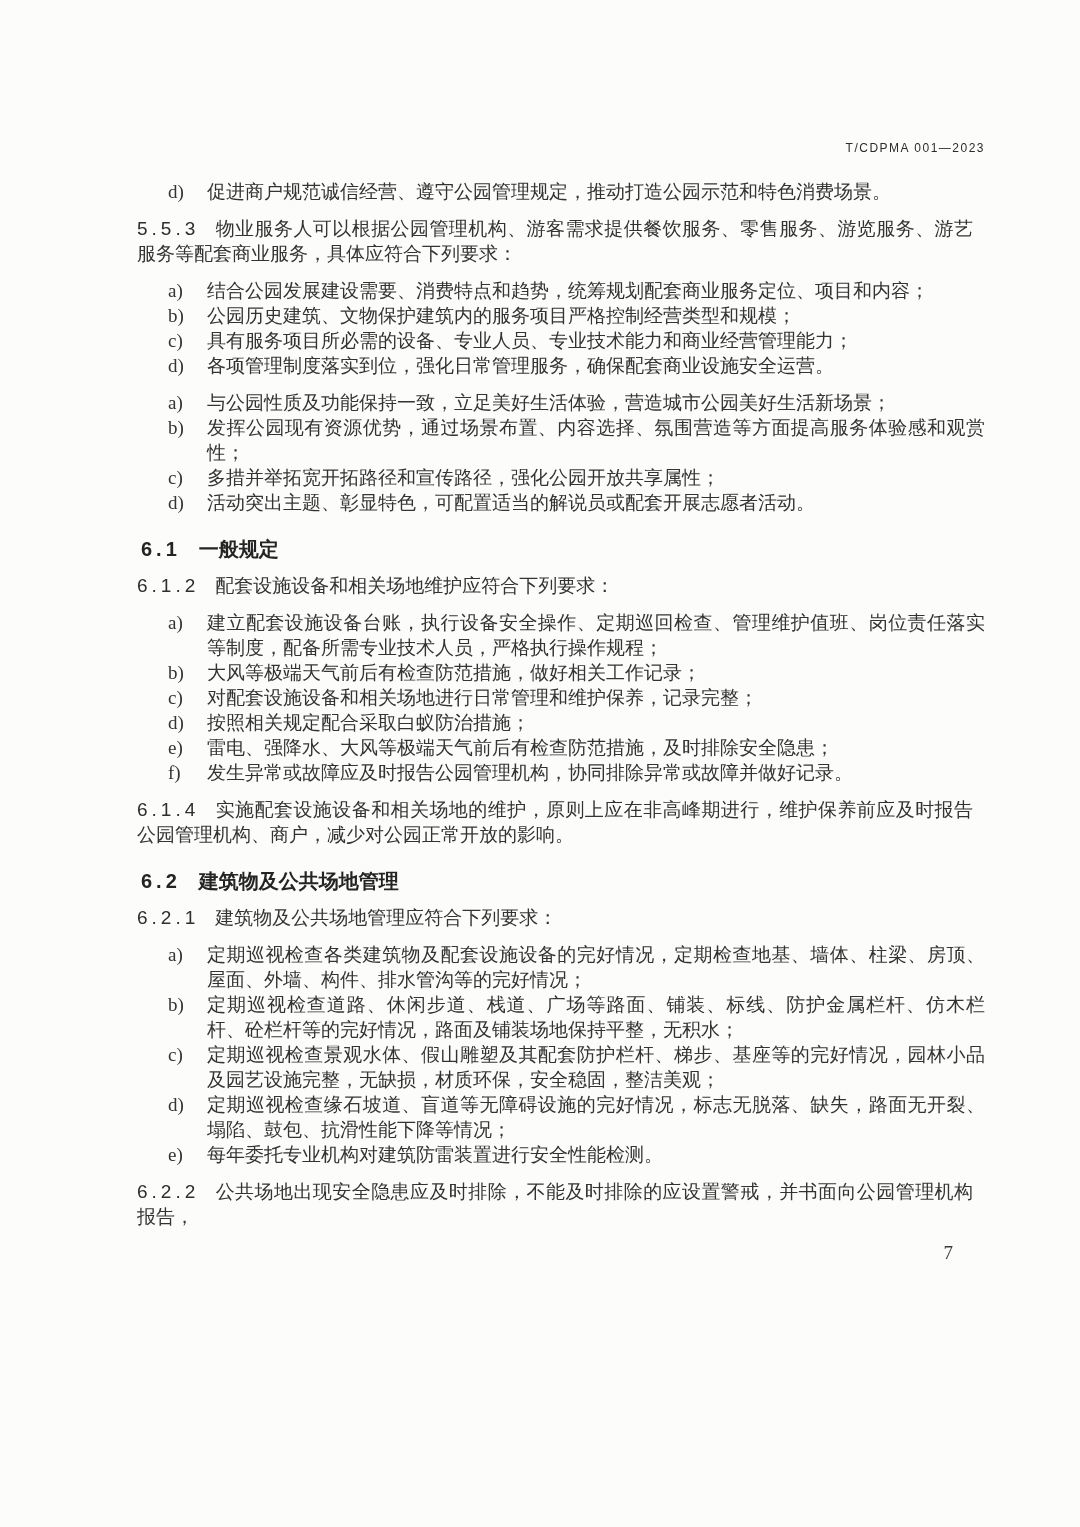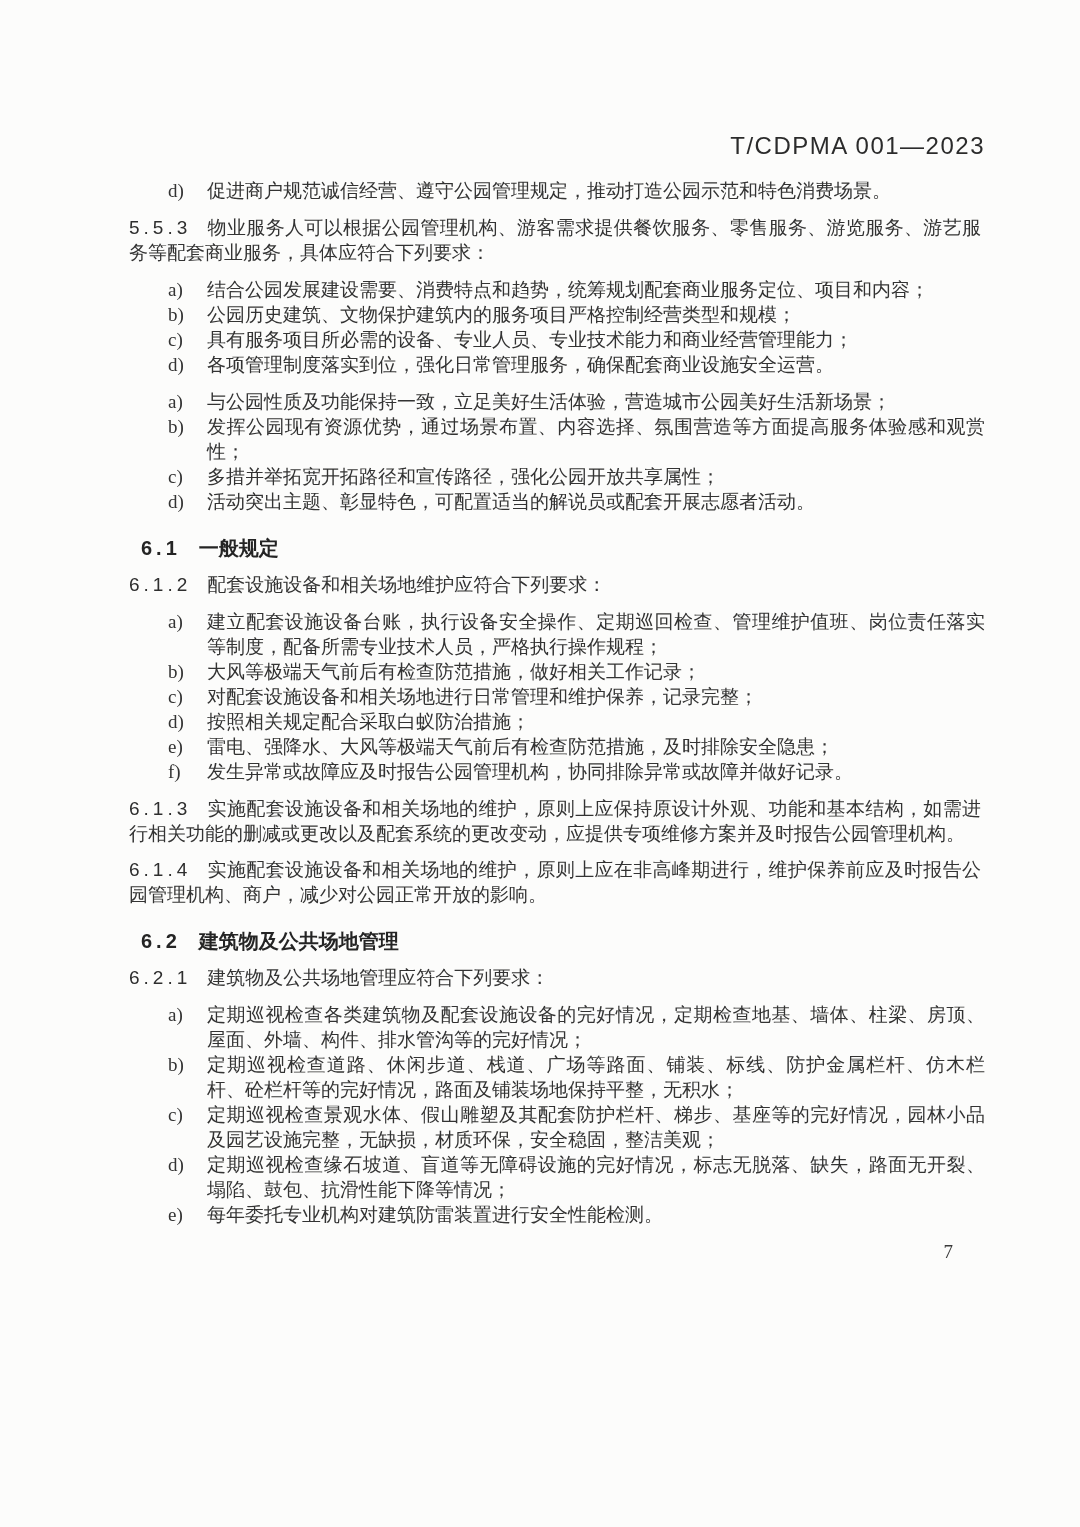--- a/index.html
+++ b/index.html
@@ -21,28 +21,28 @@
     color: #333333;
     overflow: hidden;
   }
   .doc-header {
     text-align: right;
     margin-bottom: 18px;
     line-height: 25px;
   }
   .doc-code {
     font-family: "Liberation Sans", sans-serif;
-    font-size: 24px;
+    font-size: 12px;
     letter-spacing: 1.5px;
     color: #2b2b2b;
     white-space: nowrap;
   }
   .content { }
   p.clause {
-    margin: 11px 4px;
+    margin: 11px 12px;
     text-align: justify;
   }
   .clause .num {
     font-family: "Liberation Sans", sans-serif;
     letter-spacing: 4px;
     margin-right: 16px;
     color: #2e2e2e;
     white-space: nowrap;
   }
   .list {
@@ -152,21 +152,20 @@
         </div>
         <div class="list-item">
           <span class="label">e)</span>
           <span class="itext">雷电、强降水、大风等极端天气前后有检查防范措施，及时排除安全隐患；</span>
         </div>
         <div class="list-item">
           <span class="label">f)</span>
           <span class="itext">发生异常或故障应及时报告公园管理机构，协同排除异常或故障并做好记录。</span>
         </div>
       </div>
-      <p class="clause"><span class="num">6.1.3</span><span class="ctext">实施配套设施设备和相关场地的维护，原则上应保持原设计外观、功能和基本结构，如需进行相关功能的删减或更改以及配套系统的更改变动，应提供专项维修方案并及时报告公园管理机构。</span></p>
       <p class="clause"><span class="num">6.1.4</span><span class="ctext">实施配套设施设备和相关场地的维护，原则上应在非高峰期进行，维护保养前应及时报告公园管理机构、商户，减少对公园正常开放的影响。</span></p>
       <div class="heading h2"><span class="num">6.2</span><span class="htext">建筑物及公共场地管理</span></div>
       <p class="clause"><span class="num">6.2.1</span><span class="ctext">建筑物及公共场地管理应符合下列要求：</span></p>
       <div class="list">
         <div class="list-item">
           <span class="label">a)</span>
           <span class="itext">定期巡视检查各类建筑物及配套设施设备的完好情况，定期检查地基、墙体、柱梁、房顶、屋面、外墙、构件、排水管沟等的完好情况；</span>
         </div>
         <div class="list-item">
           <span class="label">b)</span>
@@ -178,17 +177,18 @@
         </div>
         <div class="list-item">
           <span class="label">d)</span>
           <span class="itext">定期巡视检查缘石坡道、盲道等无障碍设施的完好情况，标志无脱落、缺失，路面无开裂、塌陷、鼓包、抗滑性能下降等情况；</span>
         </div>
         <div class="list-item">
           <span class="label">e)</span>
           <span class="itext">每年委托专业机构对建筑防雷装置进行安全性能检测。</span>
         </div>
       </div>
+      <p class="clause"><span class="num">6.2.2</span><span class="ctext">公共场地出现安全隐患应及时排除，不能及时排除的应设置警戒，并书面向公园管理机构报告，</span></p>
     </div>
   <div class="page-footer">
     <span>7</span>
   </div>
 </div>
 
 </body></html>

